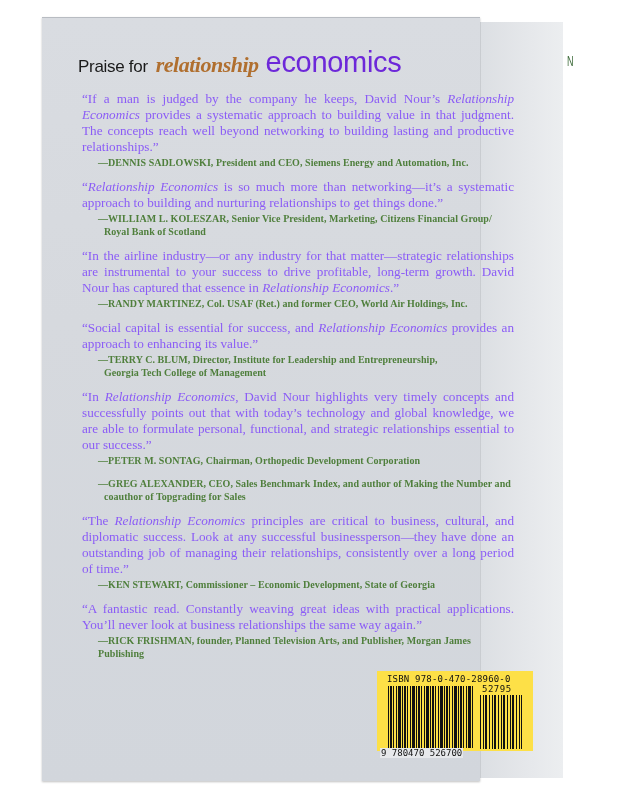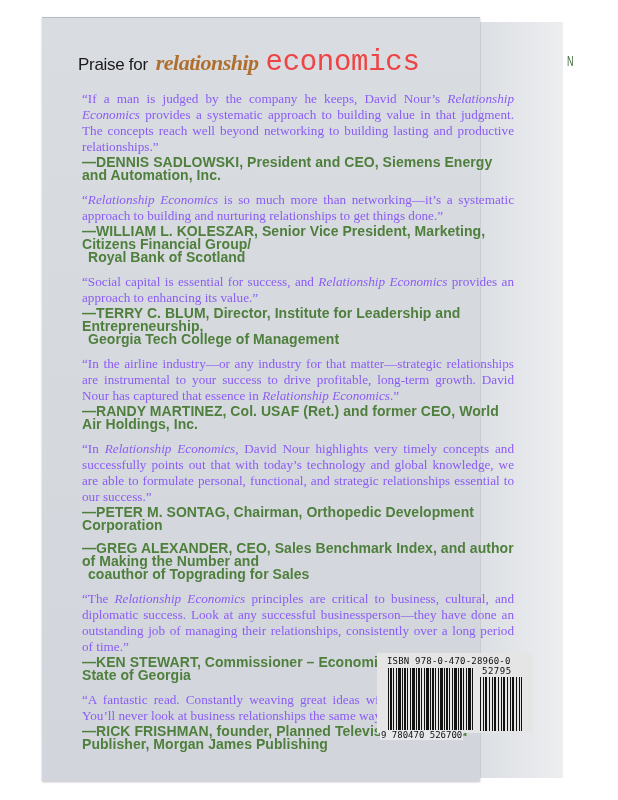--- a/index.html
+++ b/index.html
@@ -17,35 +17,35 @@
   }
   .spine-letter {
     position:absolute; left:86px; top:30px; font-family:"Liberation Sans",sans-serif;
     font-size:15px; color:#3d6b3a; transform:scaleX(0.6); transform-origin:left top;
   }
   .title {
     position:absolute; left:78px; top:46px; width:440px; white-space:nowrap;
   }
   .title .praise { font-family:"Liberation Sans",sans-serif; font-size:17px; color:#1a1a1a; letter-spacing:-0.3px; vertical-align:baseline; }
   .title .rel { font-family:"Liberation Serif",serif; font-style:italic; font-weight:bold; font-size:22px; color:#b06f2f; margin-left:4px; letter-spacing:-0.5px; }
-  .title .eco { font-family:Liberation Mono, monospace; font-size:29px; color:#ef4444; margin-left:3px; letter-spacing:-0.3px; }
+  .title .eco { font-family:Liberation Sans, sans-serif; font-size:29px; color:#6d28d9; margin-left:3px; letter-spacing:-0.3px; }
   .quotes { position:absolute; left:82px; top:91px; width:432px; }
   .quote { margin:0 0 10px 0; }
   .quote p {
     margin:0; font-family:"Liberation Serif",serif; font-size:13.2px; line-height:16px; color:#8b5cf6;
     text-align:justify;
   }
   .quote p i { font-style:italic; }
   .attr {
-    margin:1px 0 0 0; font-family:Liberation Sans, sans-serif; font-weight:bold; font-size:14px;
+    margin:1px 0 0 16px; font-family:Liberation Serif, serif; font-weight:bold; font-size:10px;
     line-height:13px; color:#4f7f3c; letter-spacing:0.05px;
   }
   .attr .indent { padding-left:6px; }
   .barcode {
-    position:absolute; left:377px; top:653px; width:156px; height:80px; background:#e5e5e5;
+    position:absolute; left:377px; top:671px; width:156px; height:80px; background:#fde047;
   }
   .isbn-text { position:absolute; left:10px; top:3px; font-family:"DejaVu Sans Mono",monospace; font-size:9px; color:#111; letter-spacing:0.2px; }
   .price-text { position:absolute; left:105px; top:13px; font-family:"DejaVu Sans Mono",monospace; font-size:9px; color:#111; letter-spacing:0.5px; }
   .bars-main { position:absolute; left:11px; top:15px; width:86px; height:62px;
     background:repeating-linear-gradient(90deg,#111 0 1px,transparent 1px 2px,#111 2px 4px,transparent 4px 5px,#111 5px 6px,transparent 6px 8px,#111 8px 9px,transparent 9px 10px,#111 10px 13px,transparent 13px 14px);
   }
   .bars-add { position:absolute; left:103px; top:24px; width:42px; height:54px;
     background:repeating-linear-gradient(90deg,#111 0 1px,transparent 1px 3px,#111 3px 4px,transparent 4px 5px,#111 5px 7px,transparent 7px 9px);
   }
   .ean-text { position:absolute; left:3px; top:77px; font-family:"DejaVu Sans Mono",monospace; font-size:9px; color:#111; background:#e6e8eb; padding:0 1px; }
@@ -72,30 +72,30 @@
       </div>
   </div>
   <div class="quote">
     <p><span>“</span><i>Relationship Economics</i><span> is so much more than networking—it’s a systematic approach to building and nurturing relationships to get things done.”</span></p>
     <div class="attr">
         <div>—WILLIAM L. KOLESZAR, Senior Vice President, Marketing, Citizens Financial Group/</div>
         <div class="indent">Royal Bank of Scotland</div>
       </div>
   </div>
   <div class="quote">
+    <p><span>“In the airline industry—or any industry for that matter—strategic relationships are instrumental to your success to drive profitable, long-term growth. David Nour has captured that essence in </span><i>Relationship Economics</i><span>.”</span></p>
+    <div class="attr">
+        <div>—RANDY MARTINEZ, Col. USAF (Ret.) and former CEO, World Air Holdings, Inc.</div>
+      </div>
+  </div>
+  <div class="quote">
     <p><span>“Social capital is essential for success, and </span><i>Relationship Economics</i><span> provides an approach to enhancing its value.”</span></p>
     <div class="attr">
         <div>—TERRY C. BLUM, Director, Institute for Leadership and Entrepreneurship,</div>
         <div class="indent">Georgia Tech College of Management</div>
-      </div>
-  </div>
-  <div class="quote">
-    <p><span>“In the airline industry—or any industry for that matter—strategic relationships are instrumental to your success to drive profitable, long-term growth. David Nour has captured that essence in </span><i>Relationship Economics</i><span>.”</span></p>
-    <div class="attr">
-        <div>—RANDY MARTINEZ, Col. USAF (Ret.) and former CEO, World Air Holdings, Inc.</div>
       </div>
   </div>
   <div class="quote">
     <p><span>“In </span><i>Relationship Economics</i><span>, David Nour highlights very timely concepts and successfully points out that with today’s technology and global knowledge, we are able to formulate personal, functional, and strategic relationships essential to our success.”</span></p>
     <div class="attr">
         <div>—PETER M. SONTAG, Chairman, Orthopedic Development Corporation</div>
       </div>
   </div>
   <div class="quote">
     <div class="attr">

